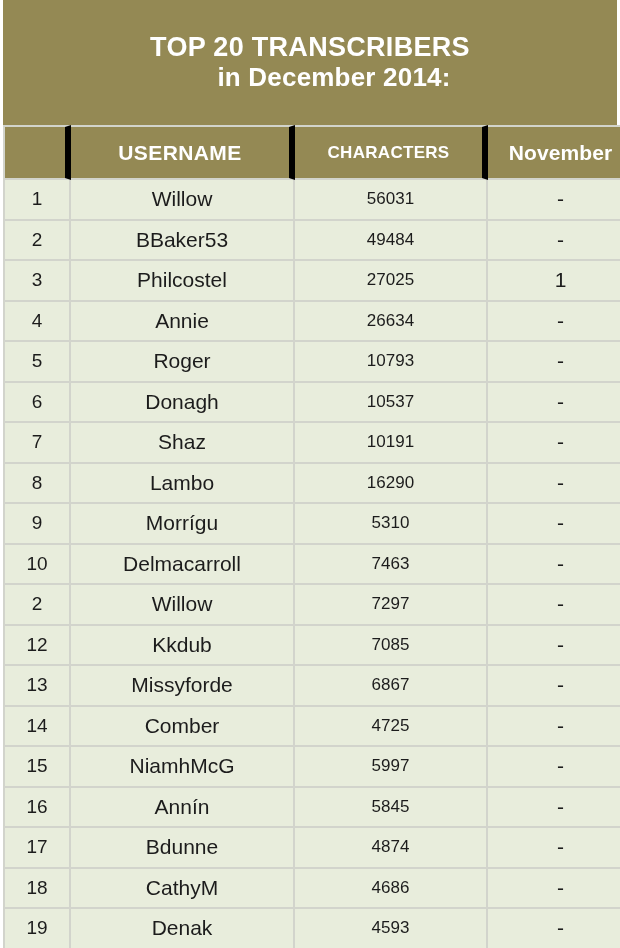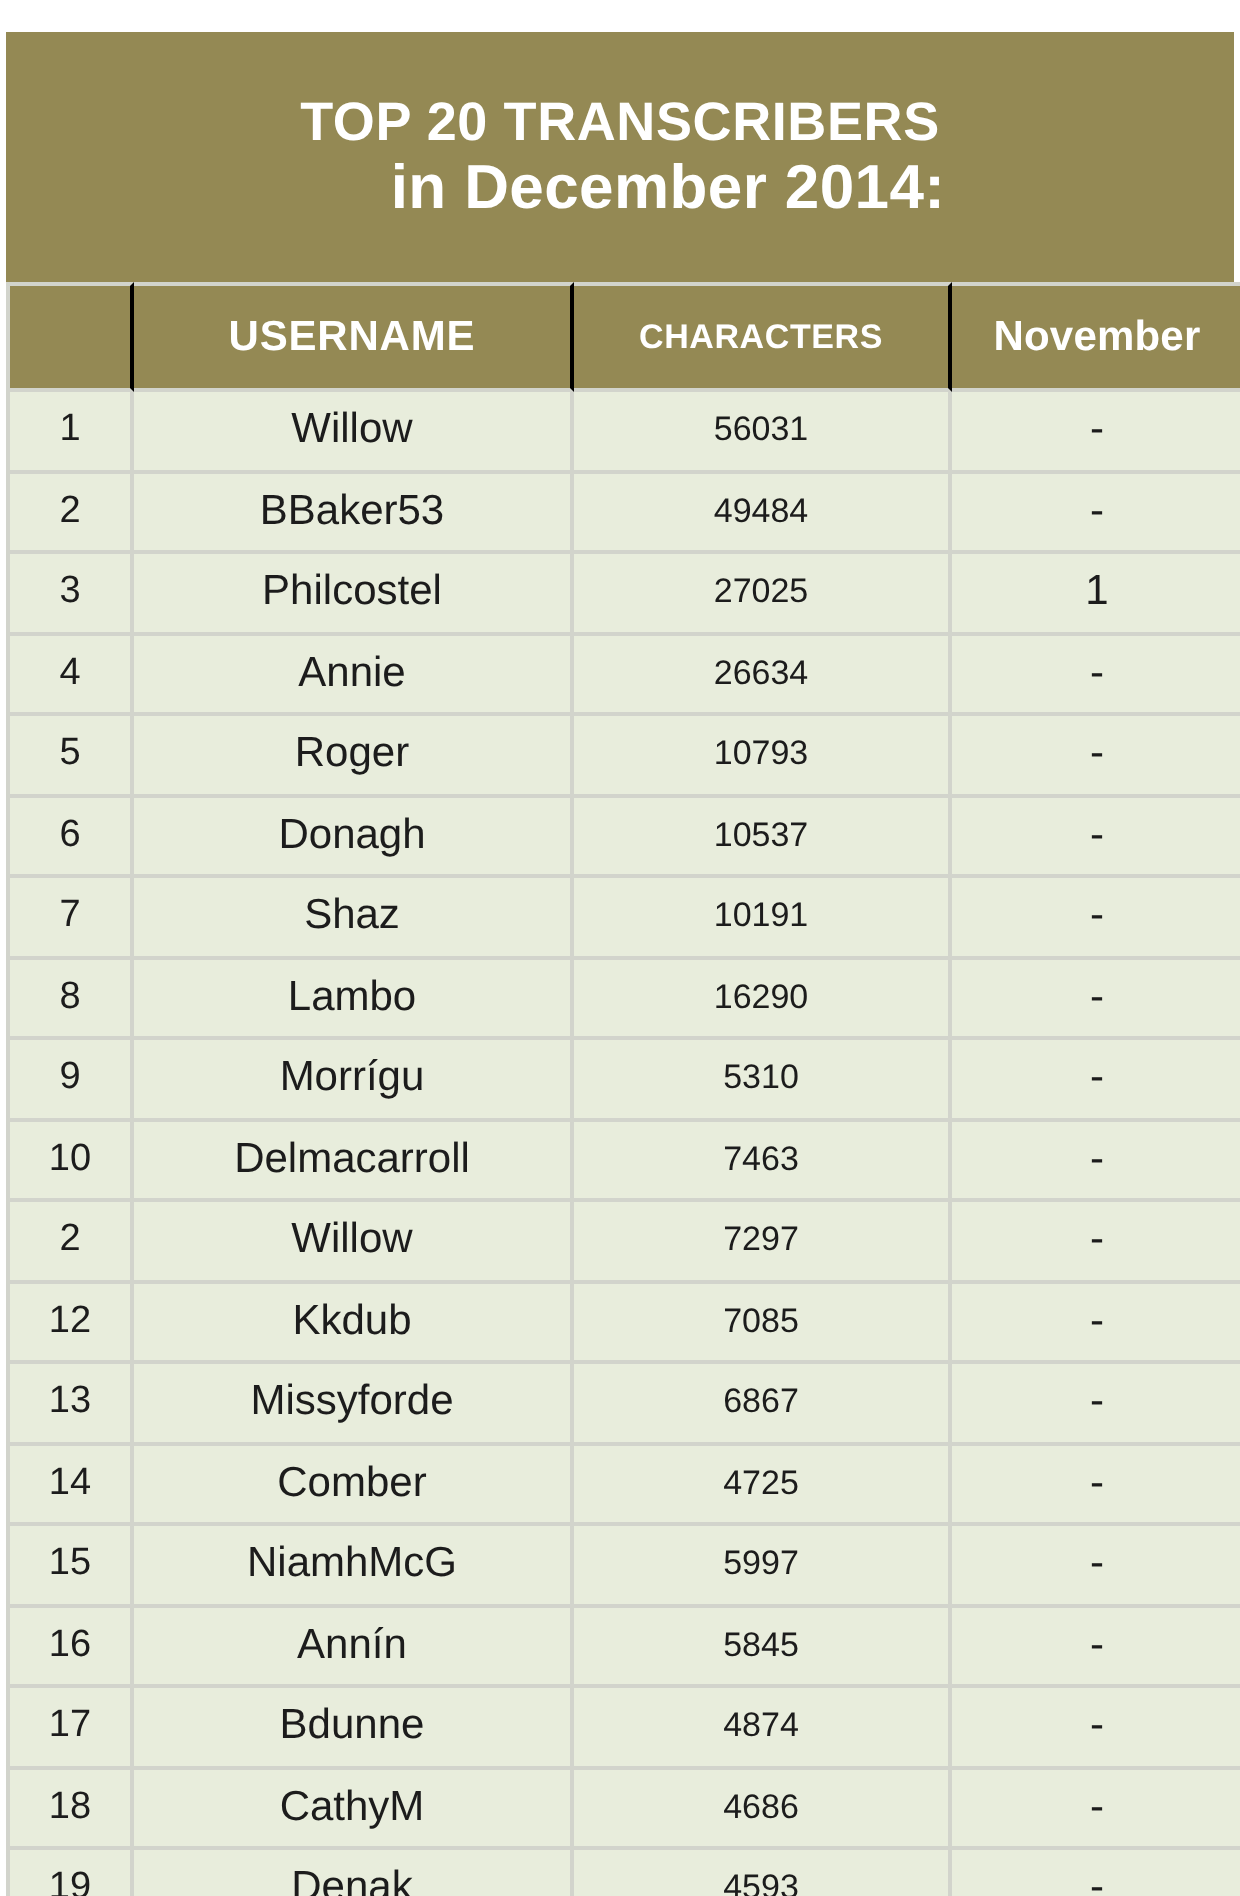--- a/index.html
+++ b/index.html
@@ -11,21 +11,21 @@
     width: 620px;
     height: 948px;
     overflow: hidden;
     font-family: "Liberation Sans", "DejaVu Sans", sans-serif;
   }
 
   #leaderboard {
     width: 620px;
     height: 948px;
     box-sizing: border-box;
-    padding: 16px 3px 0 3px;
+    padding: 0 3px 0 3px;
     background: #ffffff;
     position: relative;
   }
 
   
   .title-banner {
     background: #948954;
     height: 125px;
     box-sizing: border-box;
     display: flex;
@@ -36,21 +36,21 @@
     color: #ffffff;
   }
   .title-line1 {
     font-size: 27px;
     font-weight: bold;
     letter-spacing: 0.3px;
     line-height: 1.12;
     white-space: nowrap;
   }
   .title-line2 {
-    font-size: 31px;
+    font-size: 26px;
     font-weight: bold;
     letter-spacing: 0.2px;
     line-height: 1.15;
     white-space: nowrap;
     margin-left: 48px;
   }
 
   
   table.board {
     width: 100%;
@@ -74,21 +74,21 @@
   table.board td:first-child {
     border-left: 2px solid #d2d4cc;
   }
 
   
   table.board thead th {
     background: #948954;
     color: #ffffff;
     height: 51px;
     font-weight: bold;
-    border-right: 2px solid #000000;
+    border-right: 6px solid #000000;
     border-bottom: 2px solid #d2d4cc;
     border-top: 2px solid #d2d4cc;
   }
   table.board thead th:first-child {
     border-left: 2px solid #d2d4cc;
   }
   table.board thead th:last-child {
     border-right: 2px solid #d2d4cc;
   }
   .th-rank { font-size: 17px; }

